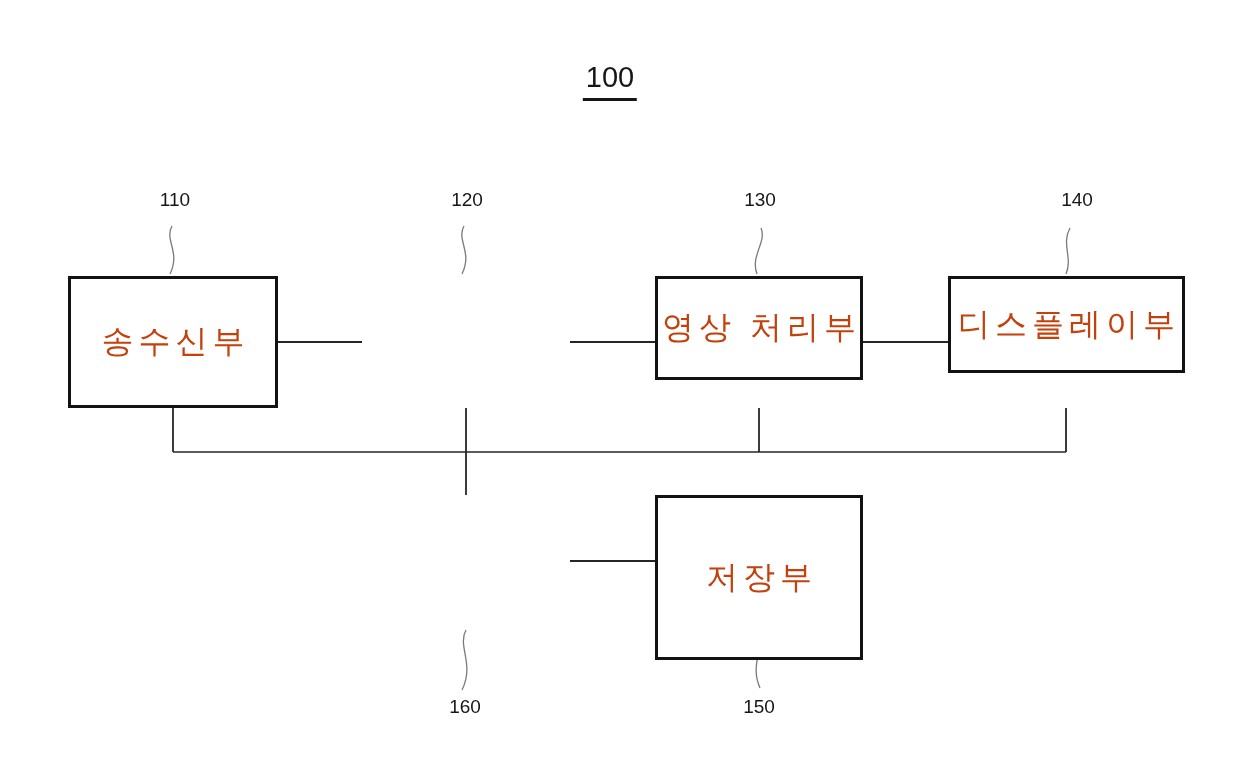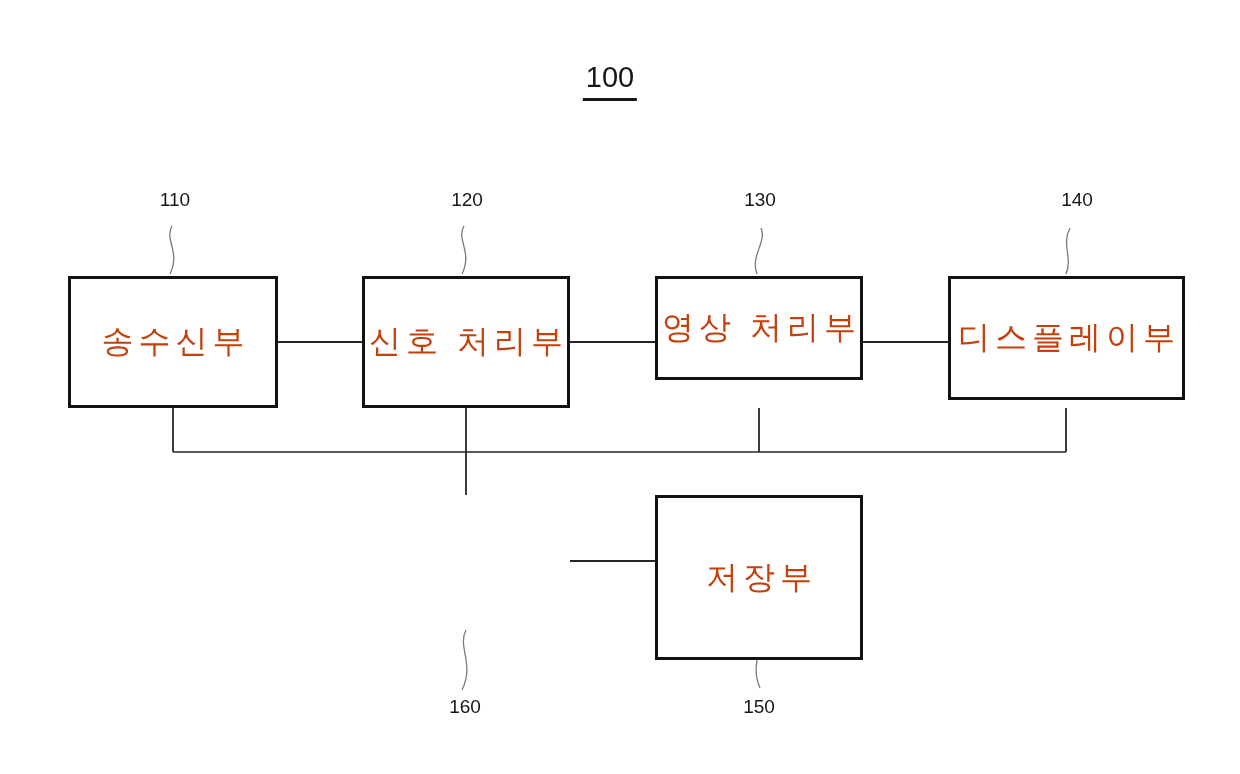--- a/index.html
+++ b/index.html
@@ -44,21 +44,21 @@
   .block-label {
     font-size: 32px;
     letter-spacing: 5px;
     color: #c2410c;
     white-space: nowrap;
     text-indent: 5px; 
   }
   .b110 { left: 68px;  top: 276px; width: 210px; height: 132px; }
   .b120 { left: 362px; top: 276px; width: 208px; height: 132px; }
   .b130 { left: 655px; top: 276px; width: 208px; height: 104px; }
-  .b140 { left: 948px; top: 276px; width: 237px; height: 124px; }
+  .b140 { left: 948px; top: 276px; width: 237px; height: 97px; }
   .b160 { left: 362px; top: 495px; width: 208px; height: 132px; }
   .b150 { left: 655px; top: 495px; width: 208px; height: 165px; }
   .ref {
     position: absolute;
     transform: translateX(-50%);
     font-size: 19px;
     color: #161616;
     line-height: 1;
     white-space: nowrap;
   }
@@ -96,23 +96,20 @@
     <path d="M 1070 228 C 1061 244 1073 258 1066 274" fill="none" stroke="#7a7a7a" stroke-width="1.3"></path>
     <path d="M 466 630 C 457 646 475 664 462 690" fill="none" stroke="#7a7a7a" stroke-width="1.3"></path>
     <path d="M 757 630 C 766 646 749 664 760 688" fill="none" stroke="#7a7a7a" stroke-width="1.3"></path>
   </svg>
 
   <div class="figure-ref">100</div>
 
   <div class="block b110">
     <span class="block-label">송수신부</span>
   </div>
-  <div class="block b120">
-    <span class="block-label">신호 처리부</span>
-  </div>
   <div class="block b130">
     <span class="block-label">영상 처리부</span>
   </div>
   <div class="block b140">
     <span class="block-label">디스플레이부</span>
   </div>
 
   <div class="block b150">
     <span class="block-label">저장부</span>
   </div>

